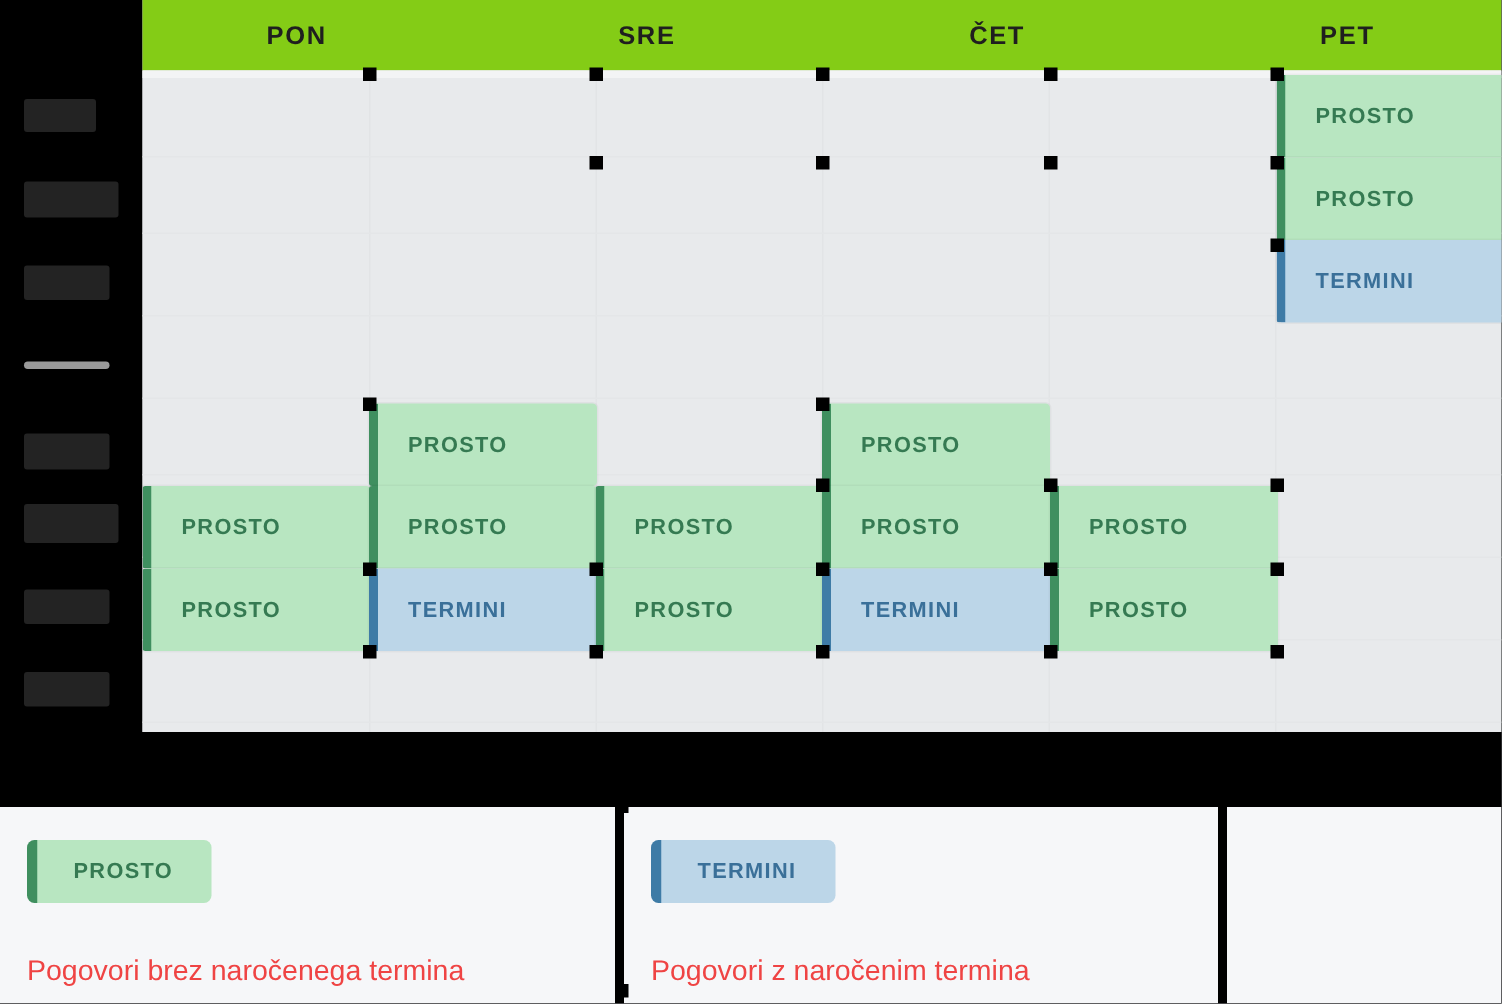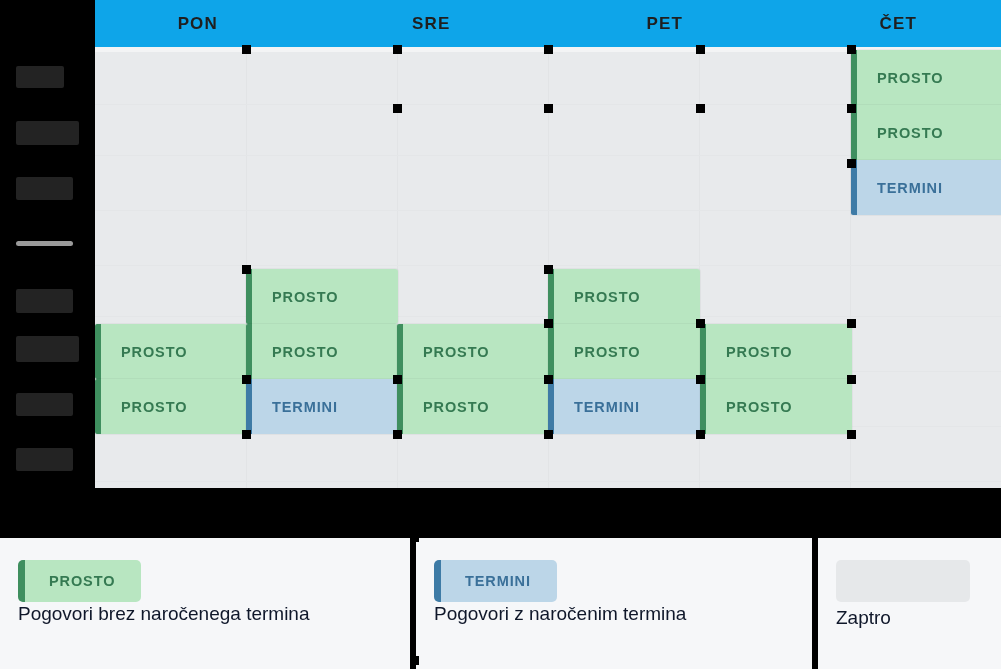--- a/index.html
+++ b/index.html
@@ -24,21 +24,21 @@
   }
   .side-item.divider { background: #9a9a9a; height: 5px; border-radius: 3px; }
 
   
   #calendar {
     position: absolute; left: 95px; top: 0; width: 906px; height: 488px;
     background: #e8eaec;
   }
   #dayheader {
     position: absolute; left: 0; top: 0; width: 906px; height: 47px;
-    background: #0ea5e9; display: flex; gap: 28px;
+    background: #84cc16; display: flex; gap: 28px;
   }
   .day-col-head {
     flex: 1 1 0; display: flex; align-items: center; justify-content: center;
     font-size: 17px; font-weight: 700; letter-spacing: 1.1px; color: #1f1f1f;
   }
   #gridbody {
     position: absolute; left: 0; top: 47px; width: 906px; height: 441px;
     background: #e8eaec;
   }
   .col-line {
@@ -86,21 +86,21 @@
   .chip {
     display: inline-flex; align-items: center;
     height: 42px; padding: 0 26px 0 24px;
     border-radius: 5px;
     font-size: 14.5px; font-weight: 700; letter-spacing: 0.9px;
   }
   .chip.free { background: #b8e6c1; color: #357a52; border-left: 7px solid #3f8f5f; }
   .chip.appt { background: #bcd6e8; color: #3a7099; border-left: 7px solid #3e7ba6; }
   .chip.closed { background: #e6e8ea; color: transparent; width: 134px; border-left: none; }
   .legend-text {
-    margin-top: 1px; font-size: 19px; color: #0f172a; white-space: nowrap;
+    margin-top: 35px; font-size: 19px; color: #ef4444; white-space: nowrap;
   }
 </style>
 </head>
 <body>
 
 <div id="app">
 
   <div id="sidebar">
       <div class="side-item" style="top: 66px; width: 48px; height: 22px;"></div>
       <div class="side-item" style="top: 121px; width: 63px; height: 24px;"></div>
@@ -109,22 +109,22 @@
       <div class="side-item" style="top: 289px; width: 57px; height: 24px;"></div>
       <div class="side-item" style="top: 336px; width: 63px; height: 26px;"></div>
       <div class="side-item" style="top: 393px; width: 57px; height: 23px;"></div>
       <div class="side-item" style="top: 448px; width: 57px; height: 23px;"></div>
     </div>
 
   <div id="calendar">
     <div id="dayheader">
         <div class="day-col-head">PON</div>
         <div class="day-col-head">SRE</div>
+        <div class="day-col-head">ČET</div>
         <div class="day-col-head">PET</div>
-        <div class="day-col-head">ČET</div>
       </div>
     <div id="gridbody">
       <div class="topstrip"></div>
     <div class="col-line" style="left: 151px;"></div>
         <div class="col-line" style="left: 302px;"></div>
         <div class="col-line" style="left: 453px;"></div>
         <div class="col-line" style="left: 604px;"></div>
         <div class="col-line" style="left: 755px;"></div>
         <div class="row-line" style="top: 57px;"></div>
         <div class="row-line" style="top: 108px;"></div>
@@ -148,21 +148,20 @@
       <div class="ev free" style="left: 0px; top: 379px; width: 152px; height: 55px;">PROSTO</div>
       <div class="ev appt" style="left: 151px; top: 379px; width: 152px; height: 55px;">TERMINI</div>
       <div class="ev free" style="left: 302px; top: 379px; width: 152px; height: 55px;">PROSTO</div>
       <div class="ev appt" style="left: 453px; top: 379px; width: 152px; height: 55px;">TERMINI</div>
       <div class="ev free" style="left: 605px; top: 379px; width: 152px; height: 55px;">PROSTO</div>
     </div>
 
   <div id="legend">
       <div class="legend-cell" style="left: 0px; width: 410px;"><div class="chip free">PROSTO</div><div class="legend-text">Pogovori brez naročenega termina</div></div>
       <div class="legend-cell" style="left: 416px; width: 390px;"><div class="chip appt">TERMINI</div><div class="legend-text">Pogovori z naročenim termina</div></div>
-      <div class="legend-cell" style="left: 818px; width: 183px;"><div class="chip closed"></div><div class="legend-text">Zaptro</div></div>
     </div>
 
 <div class="handle" style="left: 242px; top: 45px;"></div>
     <div class="handle" style="left: 393px; top: 45px;"></div>
     <div class="handle" style="left: 544px; top: 45px;"></div>
     <div class="handle" style="left: 696px; top: 45px;"></div>
     <div class="handle" style="left: 847px; top: 45px;"></div>
     <div class="handle" style="left: 393px; top: 104px;"></div>
     <div class="handle" style="left: 544px; top: 104px;"></div>
     <div class="handle" style="left: 696px; top: 104px;"></div>

